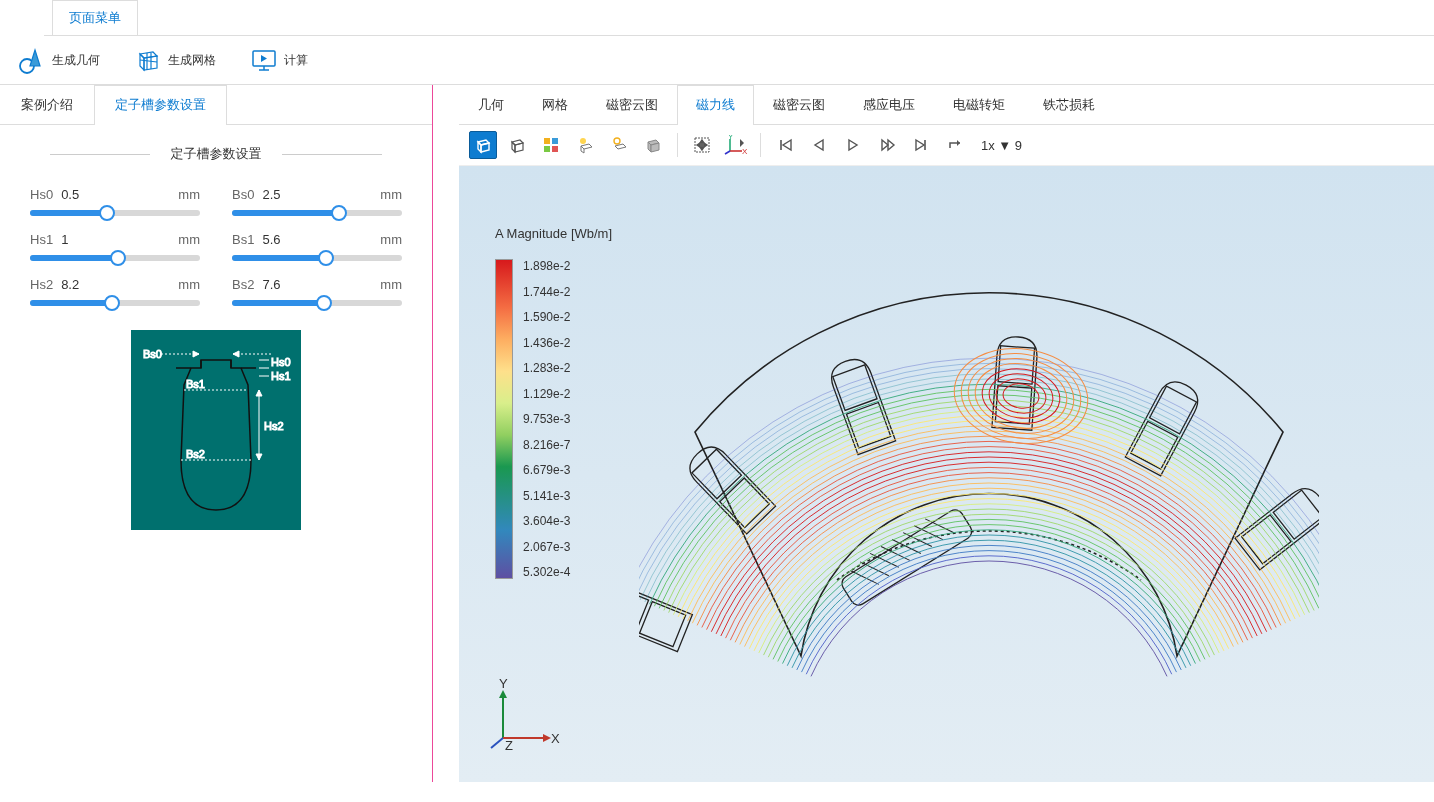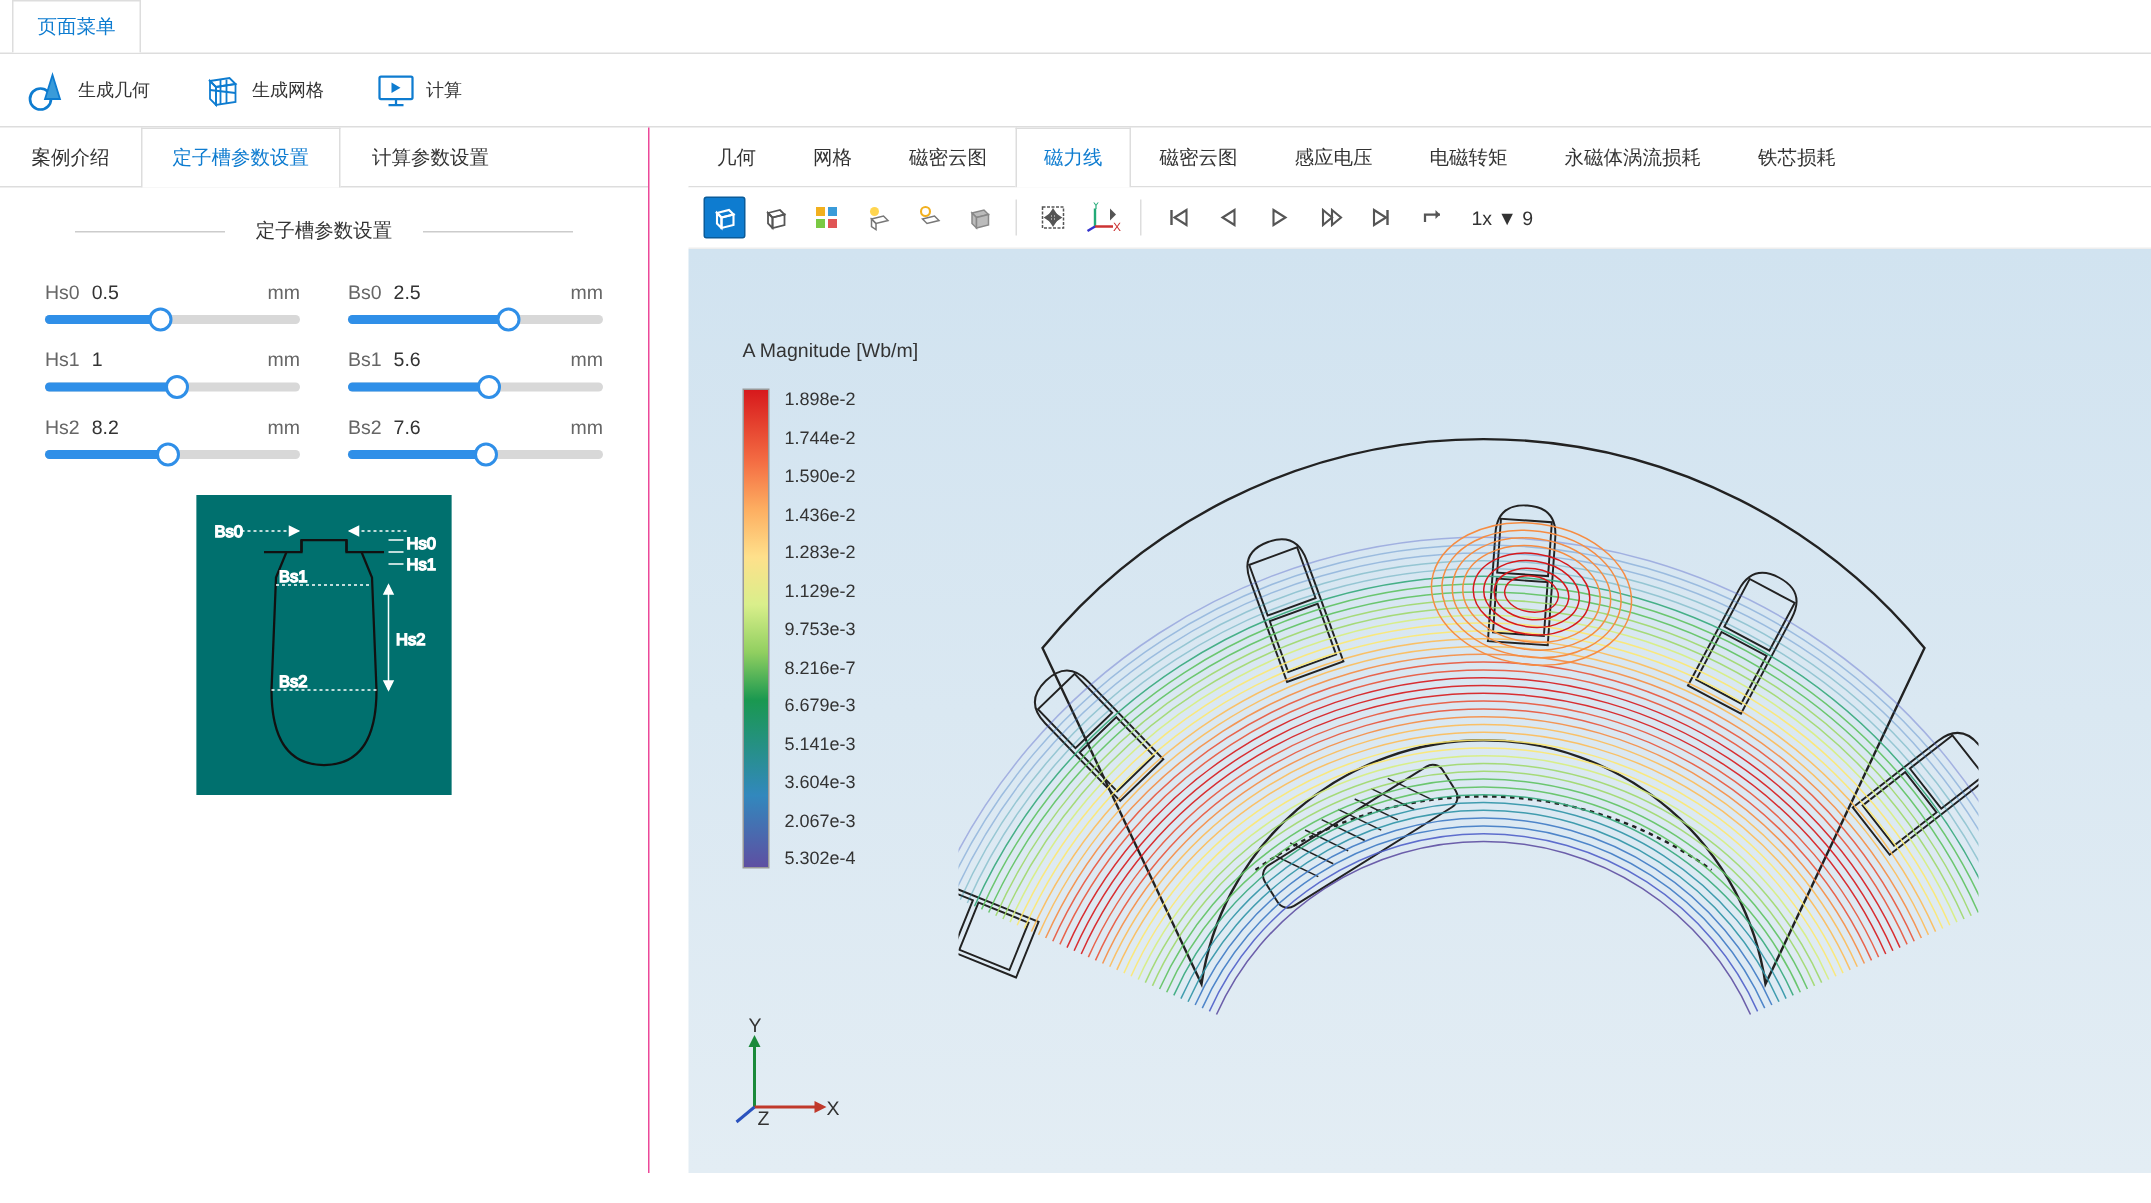--- a/index.html
+++ b/index.html
@@ -1,18 +1,18 @@
 <!DOCTYPE html>
 <html><head>
 <meta charset="utf-8">
 <style>
 * { margin: 0; padding: 0; box-sizing: border-box; font-family: "Microsoft YaHei", Arial, sans-serif; }
 body { background: #fff; width: 1434px; height: 802px; overflow: hidden; position: relative; }
 
-.top-tabs { display: flex; border-bottom: 1px solid #ddd; padding: 0 8px; }
+.top-tabs { display: flex; border-bottom: 1px solid #ddd; padding: 0 8px; margin-left: 44px; }
 .top-tab { padding: 8px 16px; color: #0e7cd0; font-size: 13px; border: 1px solid #ddd; border-bottom: none; background: #fff; cursor: pointer; }
 
 .ribbon { display: flex; padding: 8px 16px; gap: 32px; border-bottom: 1px solid #ddd; }
 .ribbon-btn { display: flex; flex-direction: row; align-items: center; gap: 4px; cursor: pointer; }
 .ribbon-icon { width: 32px; height: 32px; display: flex; align-items: center; justify-content: center; }
 .ribbon-label { font-size: 12px; color: #333; }
 
 .main { display: flex; height: calc(100% - 105px); }
 .left-panel { width: 433px; border-right: 1px solid #ec4899; }
 .right-panel { flex: 1; display: flex; flex-direction: column; padding-left: 26px; }
@@ -101,21 +101,20 @@
     </div>
     <div class="ribbon-label">计算</div>
   </div>
 </div>
 
 <div class="main">
   <div class="left-panel">
     <div class="left-tabs">
       <div class="left-tab">案例介绍</div>
       <div class="left-tab active">定子槽参数设置</div>
-      <div class="left-tab">计算参数设置</div>
     </div>
     <div class="param-section">
       <div class="param-title">定子槽参数设置</div>
       <div class="param-grid" id="param-grid">
           <div class="param-item">
             <div class="param-header">
               <span class="param-label">Hs0</span>
               <span class="param-value">0.5</span>
               <span class="param-unit">mm</span>
             </div>
@@ -214,21 +213,20 @@
 
   <div class="right-panel">
     <div class="right-tabs" id="right-tabs">
         <div class="right-tab">几何</div>
         <div class="right-tab">网格</div>
         <div class="right-tab">磁密云图</div>
         <div class="right-tab active">磁力线</div>
         <div class="right-tab">磁密云图</div>
         <div class="right-tab">感应电压</div>
         <div class="right-tab">电磁转矩</div>
-        <div class="right-tab">永磁体涡流损耗</div>
         <div class="right-tab">铁芯损耗</div>
       </div>
     <div class="toolbar">
       <div class="tool-btn active">
           <svg width="20" height="20">
             <g stroke="#fff" fill="none" stroke-width="1.4">
               <polygon points="5,7 13,5 16,8 8,10"></polygon>
               <polygon points="5,7 8,10 8,17 5,14"></polygon>
               <polygon points="8,10 16,8 16,15 8,17"></polygon>
             </g>

